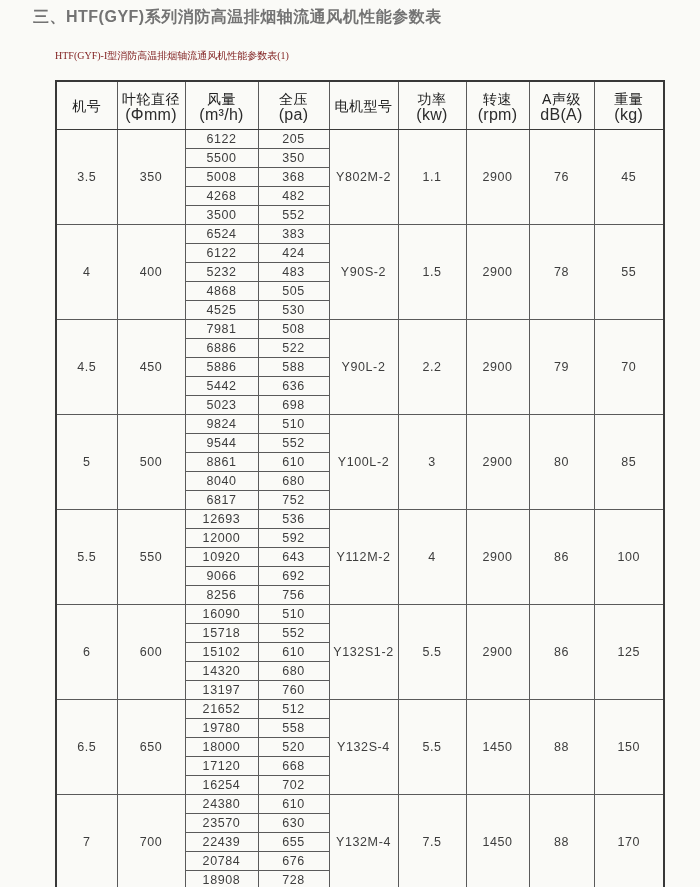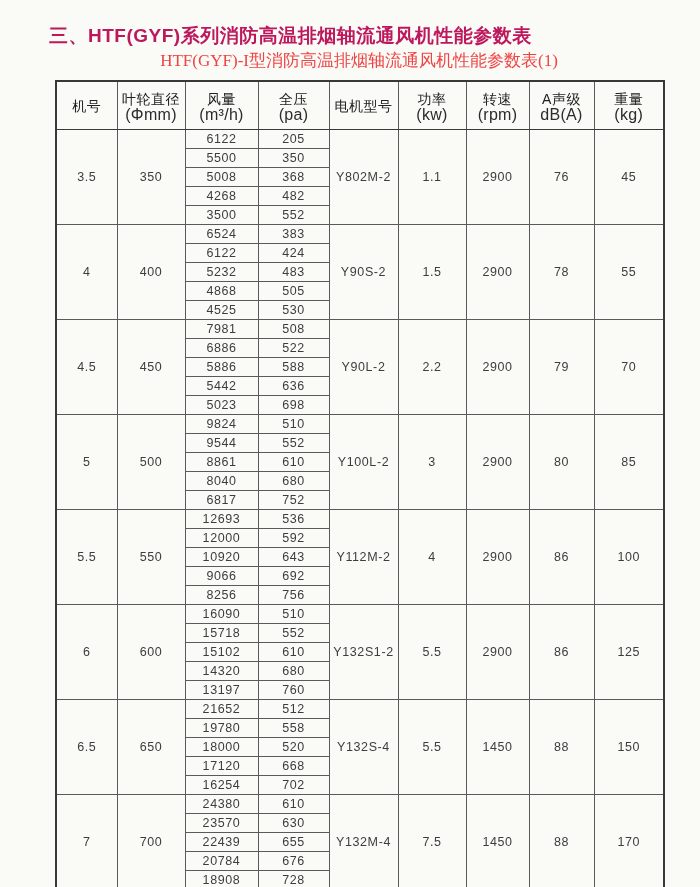--- a/index.html
+++ b/index.html
@@ -12,36 +12,36 @@
     height: 887px;
     position: relative;
     font-family: "Liberation Sans", sans-serif;
     color: #2e2e2e;
     overflow: hidden;
   }
   .page-title {
     position: absolute;
     left: 33px;
     top: 7px;
-    margin: 16px;
-    font-size: 19px;
+    margin: 0;
+    font-size: 16px;
     font-weight: bold;
-    color: #be185d;
+    color: #737373;
     letter-spacing: 0.5px;
     font-family: "Liberation Sans", "DejaVu Sans", sans-serif;
     white-space: nowrap;
   }
   .table-subtitle {
     position: absolute;
     left: 55px;
     top: 49px;
     width: 608px;
-    text-align: center;
-    font-size: 17px;
-    color: #ef4444;
+    text-align: left;
+    font-size: 10px;
+    color: #7f1d1d;
     font-family: "Liberation Serif", "DejaVu Serif", serif;
     white-space: nowrap;
   }
   table.perf {
     position: absolute;
     left: 55px;
     top: 80px;
     width: 608px;
     border-collapse: collapse;
     table-layout: fixed;

